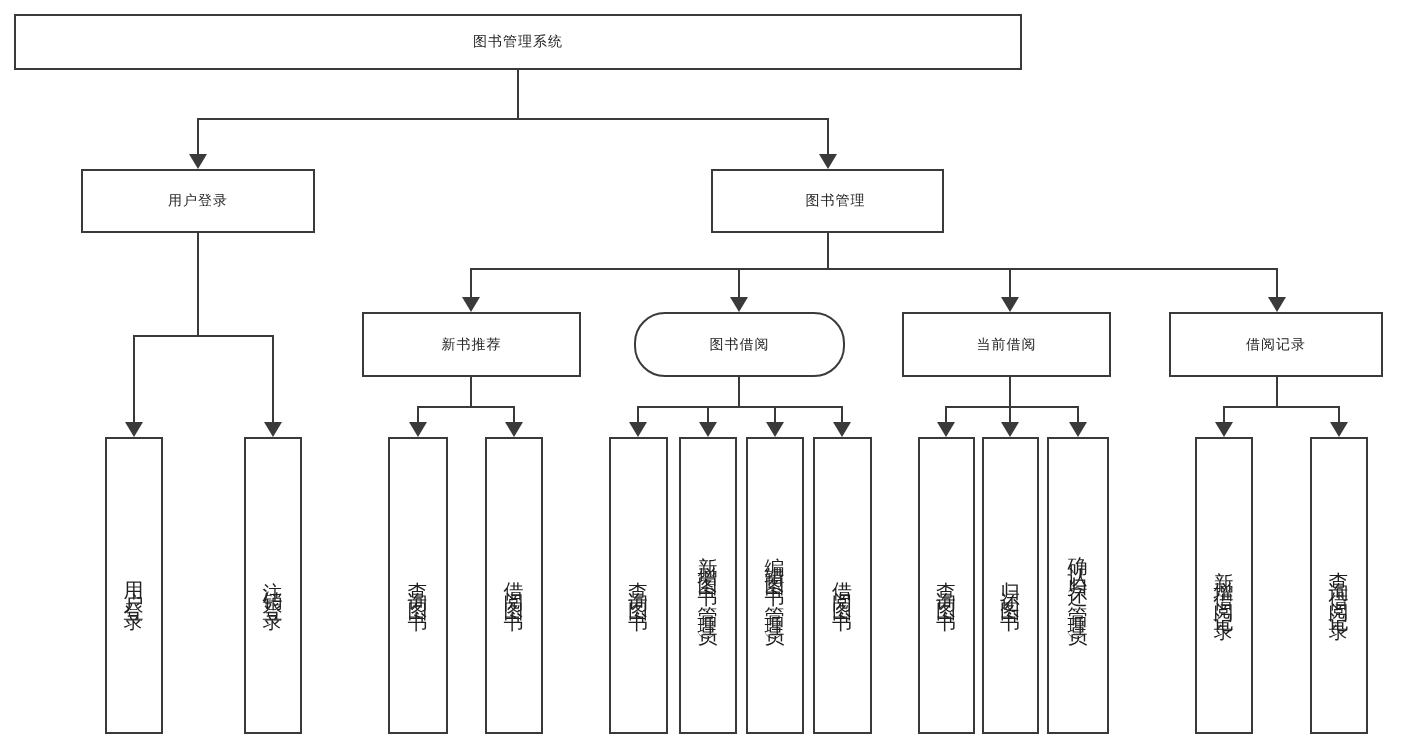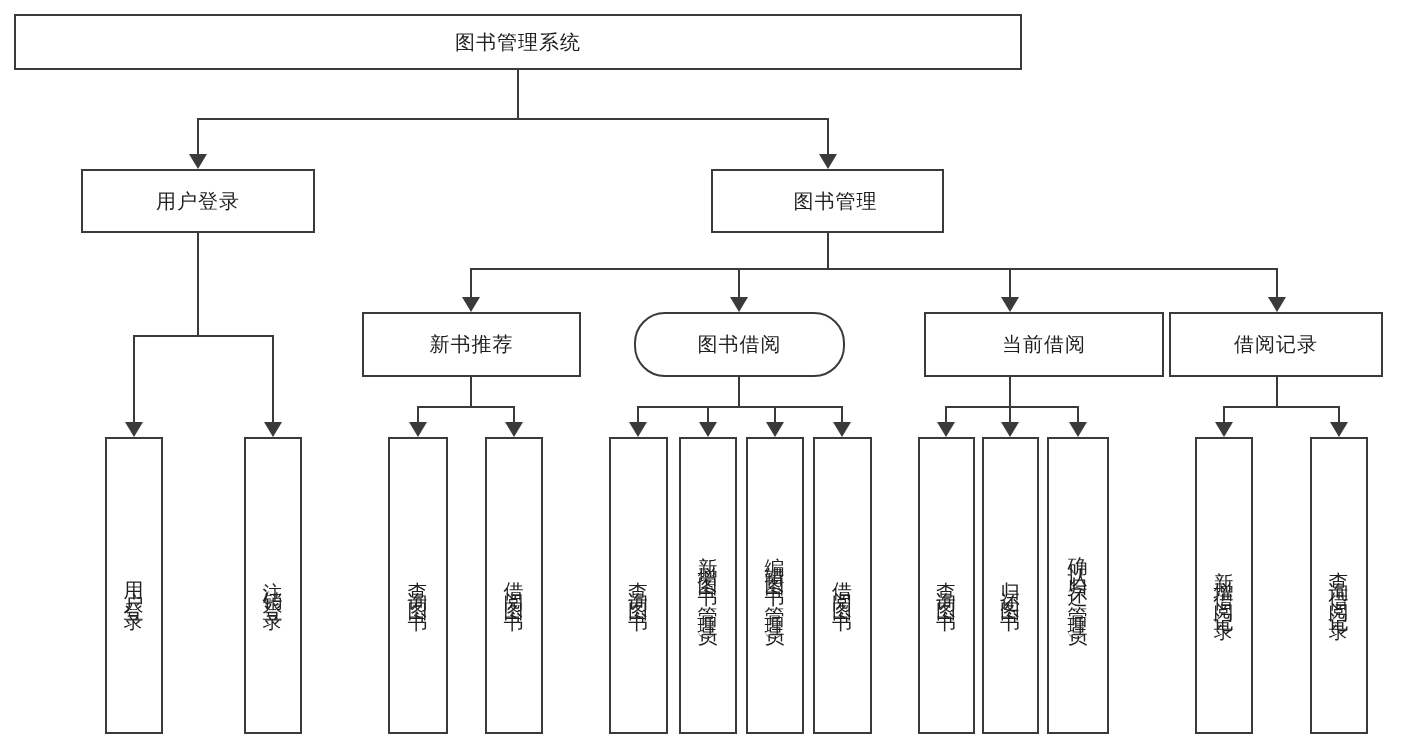--- a/index.html
+++ b/index.html
@@ -13,21 +13,21 @@
   }
   .box {
     position: absolute;
     box-sizing: border-box;
     background: #ffffff;
     border: 2px solid #3a3a3a;
     display: flex;
     align-items: center;
     justify-content: center;
     color: #1f1f1f;
-    font-size: 20px;
+    font-size: 14px;
     letter-spacing: 1px;
   }
   .leaf {
     font-size: 20px;
   }
   .vtext {
     writing-mode: vertical-lr;
     text-orientation: mixed;
     letter-spacing: 10px;
     line-height: 1;
@@ -98,21 +98,21 @@
   <div class="arrow" style="left:1001px; top:297px;"></div>
   <div class="vline" style="left:1276px; top:268px; height:30px;"></div>
   <div class="arrow" style="left:1268px; top:297px;"></div>
 
   <div class="box" style="left:362px; top:312px; width:219px; height:65px;">
     <span>新书推荐</span>
   </div>
   <div class="box" style="left:634px; top:312px; width:211px; height:65px;border-radius:31px;">
     <span>图书借阅</span>
   </div>
-  <div class="box" style="left:924px; top:312px; width:240px; height:65px;">
+  <div class="box" style="left:902px; top:312px; width:209px; height:65px;">
     <span>当前借阅</span>
   </div>
   <div class="box" style="left:1169px; top:312px; width:214px; height:65px;text-align:center;">
     <span>借阅记录</span>
   </div>
 
   <div class="vline" style="left:470px; top:377px; height:31px;"></div>
   <div class="hline" style="left:417px; top:406px; width:98px;"></div>
   <div class="vline" style="left:417px; top:406px; height:17px;"></div>
   <div class="arrow" style="left:409px; top:422px;"></div>

